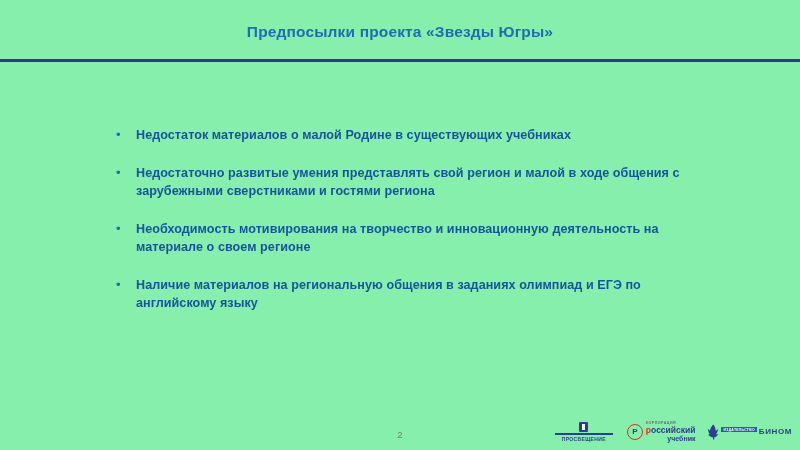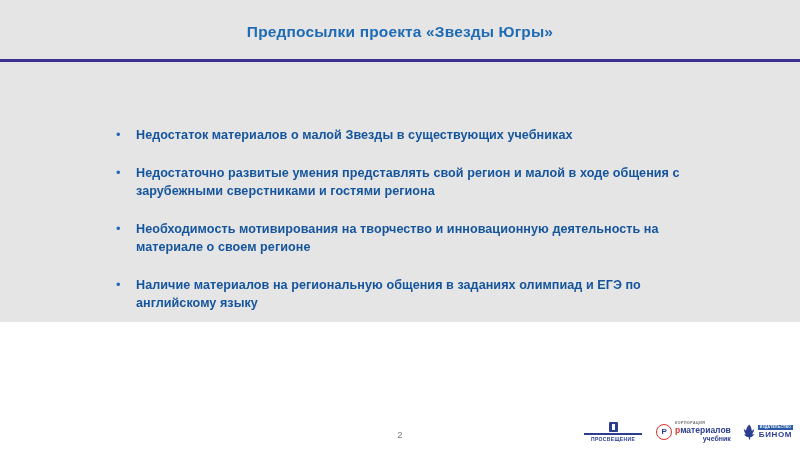--- a/index.html
+++ b/index.html
@@ -11,22 +11,22 @@
     width: 800px;
     height: 450px;
     overflow: hidden;
     font-family: "Liberation Sans", "DejaVu Sans", sans-serif;
     position: relative;
   }
 
   .slide {
     position: relative;
     width: 800px;
-    height: 322px;
-    background: #e5e5e5;
+    height: 450px;
+    background: #86efac;
     box-sizing: border-box;
   }
 
   
   .header {
     position: absolute;
     left: 0;
     top: 0;
     width: 800px;
     height: 62px;
@@ -208,22 +208,22 @@
     align-items: center;
     gap: 2px;
   }
   .logo-binom-bird {
     width: 12px;
     height: 16px;
     flex: 0 0 auto;
   }
   .logo-binom-words {
     display: flex;
-    flex-direction: column;
-    align-items: center;
+    flex-direction: row;
+    align-items: flex-start;
   }
   .logo-binom-tag {
     font-size: 3.4px;
     font-weight: bold;
     color: #ffffff;
     background: #2B5CA8;
     letter-spacing: 0.3px;
     white-space: nowrap;
     text-align: center;
     padding: 0.5px 2px;
@@ -246,21 +246,21 @@
 
   <div class="header">
     <div class="slide-title">Предпосылки проекта «Звезды Югры»</div>
     <div class="header-rule"></div>
   </div>
 
   <div class="content">
 
     <div class="bullet-row">
       <span class="bullet-marker">•</span>
-      <span class="bullet-text">Недостаток материалов о малой Звезды в существующих учебниках</span>
+      <span class="bullet-text">Недостаток материалов о малой Родине в существующих учебниках</span>
     </div>
 
     <div class="bullet-row">
       <span class="bullet-marker">•</span>
       <span class="bullet-text">Недостаточно развитые умения представлять свой регион и малой в ходе общения с зарубежными сверстниками и гостями региона</span>
     </div>
 
     <div class="bullet-row">
       <span class="bullet-marker">•</span>
       <span class="bullet-text">Необходимость мотивирования на творчество и инновационную деятельность на материале о своем регионе</span>
@@ -282,21 +282,21 @@
       <div class="logo-prosv-rule"></div>
       <div class="logo-prosv-text">ПРОСВЕЩЕНИЕ</div>
     </div>
 
     <div class="logo-ru">
       <div class="logo-ru-badge">
         <span class="logo-ru-badge-inner">Р</span>
       </div>
       <div class="logo-ru-words">
         <span class="logo-ru-tag">КОРПОРАЦИЯ</span>
-        <span class="logo-ru-main"><span class="accent">р</span><span>материалов</span></span>
+        <span class="logo-ru-main"><span class="accent">р</span><span>оссийский</span></span>
         <span class="logo-ru-sub">учебник</span>
       </div>
     </div>
 
     <div class="logo-binom">
       <svg class="logo-binom-bird" viewBox="0 0 12 16">
         <path d="M6.2 0.6 C4.6 2.2 3.4 4.4 3.0 6.6 C2.0 6.0 1.2 5.2 0.8 4.4 C0.9 6.6 1.6 8.6 2.8 10.0 C2.2 10.4 1.6 10.6 1.0 10.6 C2.2 12.2 4.0 13.2 6.0 13.4 L6.0 15.6 L7.2 15.6 L7.2 13.3 C9.0 12.9 10.4 11.7 11.2 10.2 C10.4 10.4 9.6 10.4 8.9 10.2 C10.2 8.8 11.0 6.9 11.1 4.9 C10.5 5.7 9.7 6.3 8.8 6.7 C8.6 4.4 7.7 2.2 6.2 0.6 Z" fill="#2C3E8F"></path>
       </svg>
       <div class="logo-binom-words">
         <span class="logo-binom-tag">ИЗДАТЕЛЬСТВО</span>

